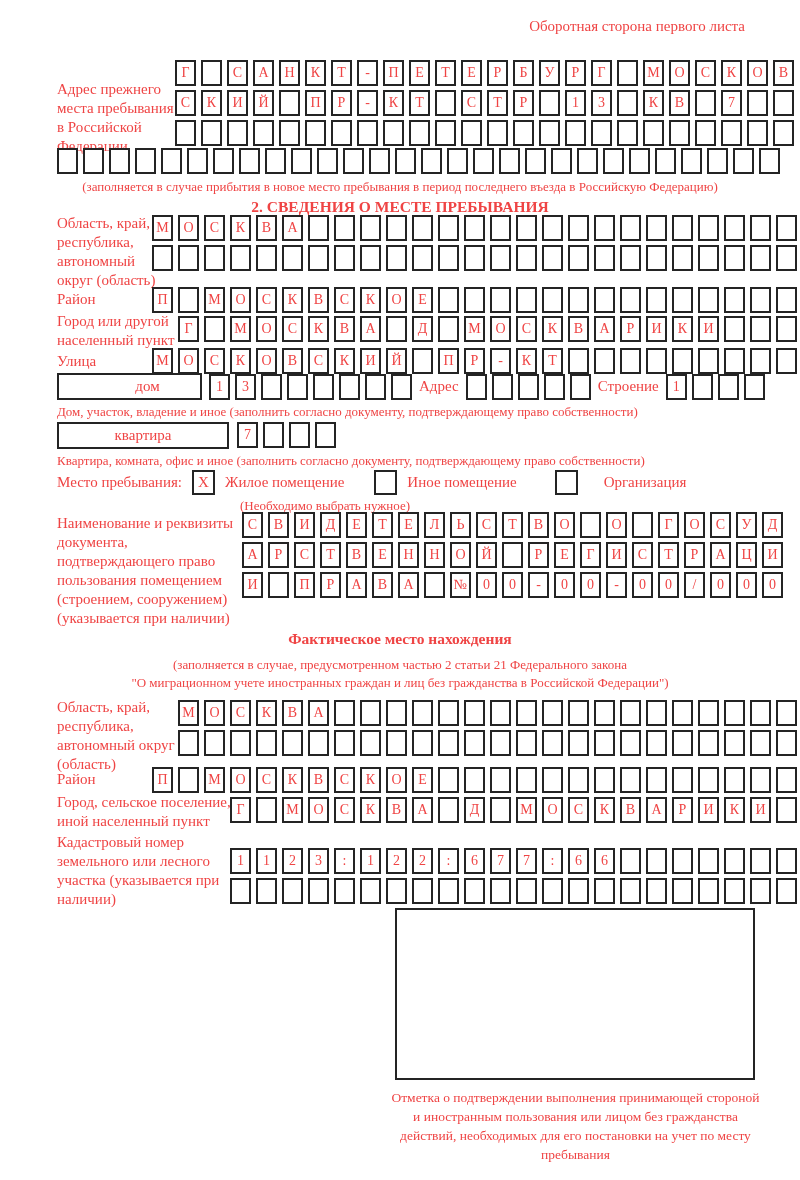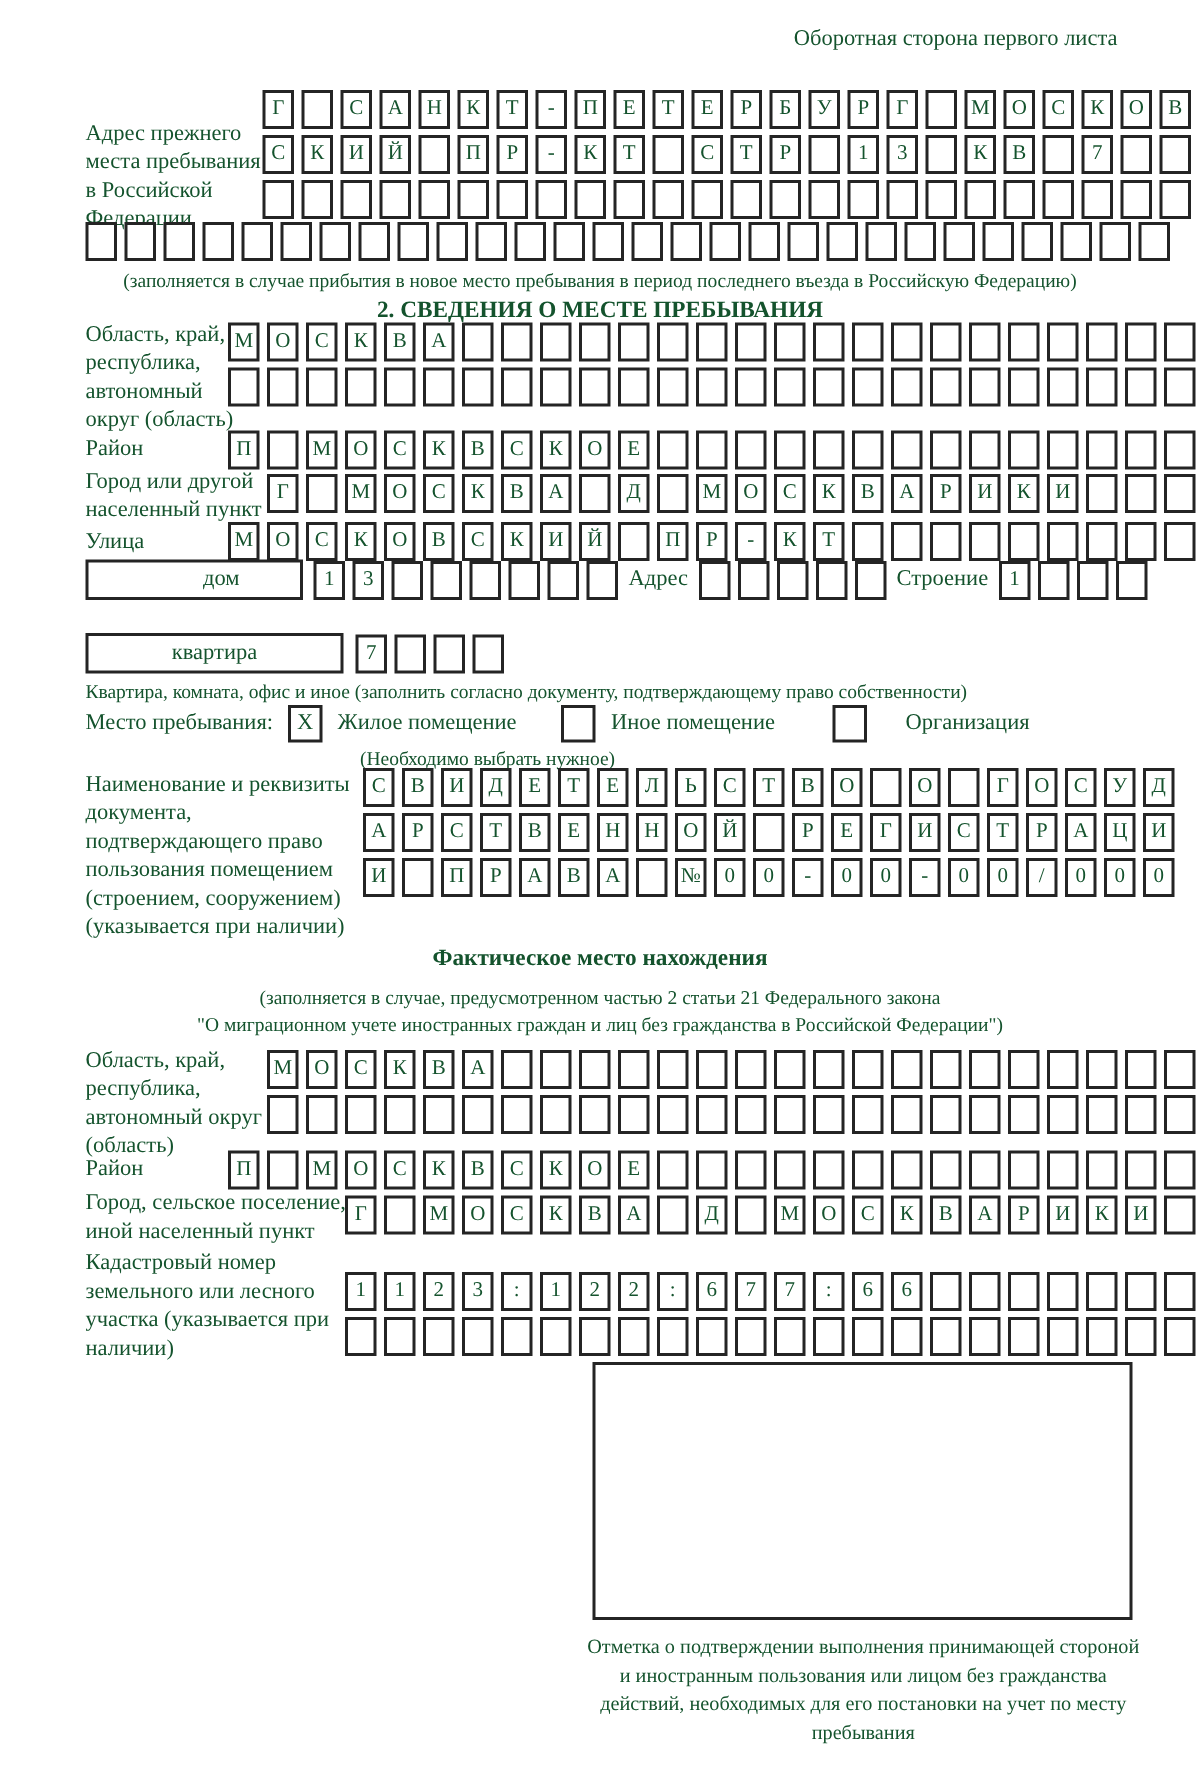--- a/index.html
+++ b/index.html
@@ -1,21 +1,21 @@
 <!DOCTYPE html>
 <html><head>
 <meta charset="utf-8">
 <style>
   html,body{margin:0;padding:0;background:#fff;}
   .page{
     position:relative;
     width:800px;height:1180px;
     background:#ffffff;
     font-family:"Liberation Serif", serif;
-    color:#14532d;
+    color:#ef4444;
     overflow:hidden;
   }
   .abs{position:absolute;}
   .hdr-note{font-size:15px;}
   .lbl{font-size:15px;line-height:19px;}
   .cap{font-size:13px;line-height:17px;}
   .title{font-size:15.5px;font-weight:bold;text-align:center;}
   .cells{display:flex;gap:5px;}
   .cells .cell{
     flex:0 0 21px;width:21px;height:26px;box-sizing:border-box;
@@ -323,22 +323,23 @@
         <span class="cell"></span>
       </div>
     <div class="inline-lbl">Строение</div>
     <div class="cells">
         <span class="cell">1</span>
         <span class="cell"></span>
         <span class="cell"></span>
         <span class="cell"></span>
       </div>
   </div>
-
-  <div class="abs" style="top:422px;left:57px;display:flex;align-items:center;gap:8px;">
+  <div class="abs cap" style="top:403px;left:57px;">Дом, участок, владение и иное (заполнить согласно документу, подтверждающему право собственности)</div>
+
+  <div class="abs" style="top:422px;left:57px;display:flex;align-items:flex-start;gap:8px;">
     <div class="widebox" style="width:172px;">квартира</div>
     <div class="cells">
         <span class="cell">7</span>
         <span class="cell"></span>
         <span class="cell"></span>
         <span class="cell"></span>
       </div>
   </div>
   <div class="abs cap" style="top:452px;left:57px;">Квартира, комната, офис и иное (заполнить согласно документу, подтверждающему право собственности)</div>
 

